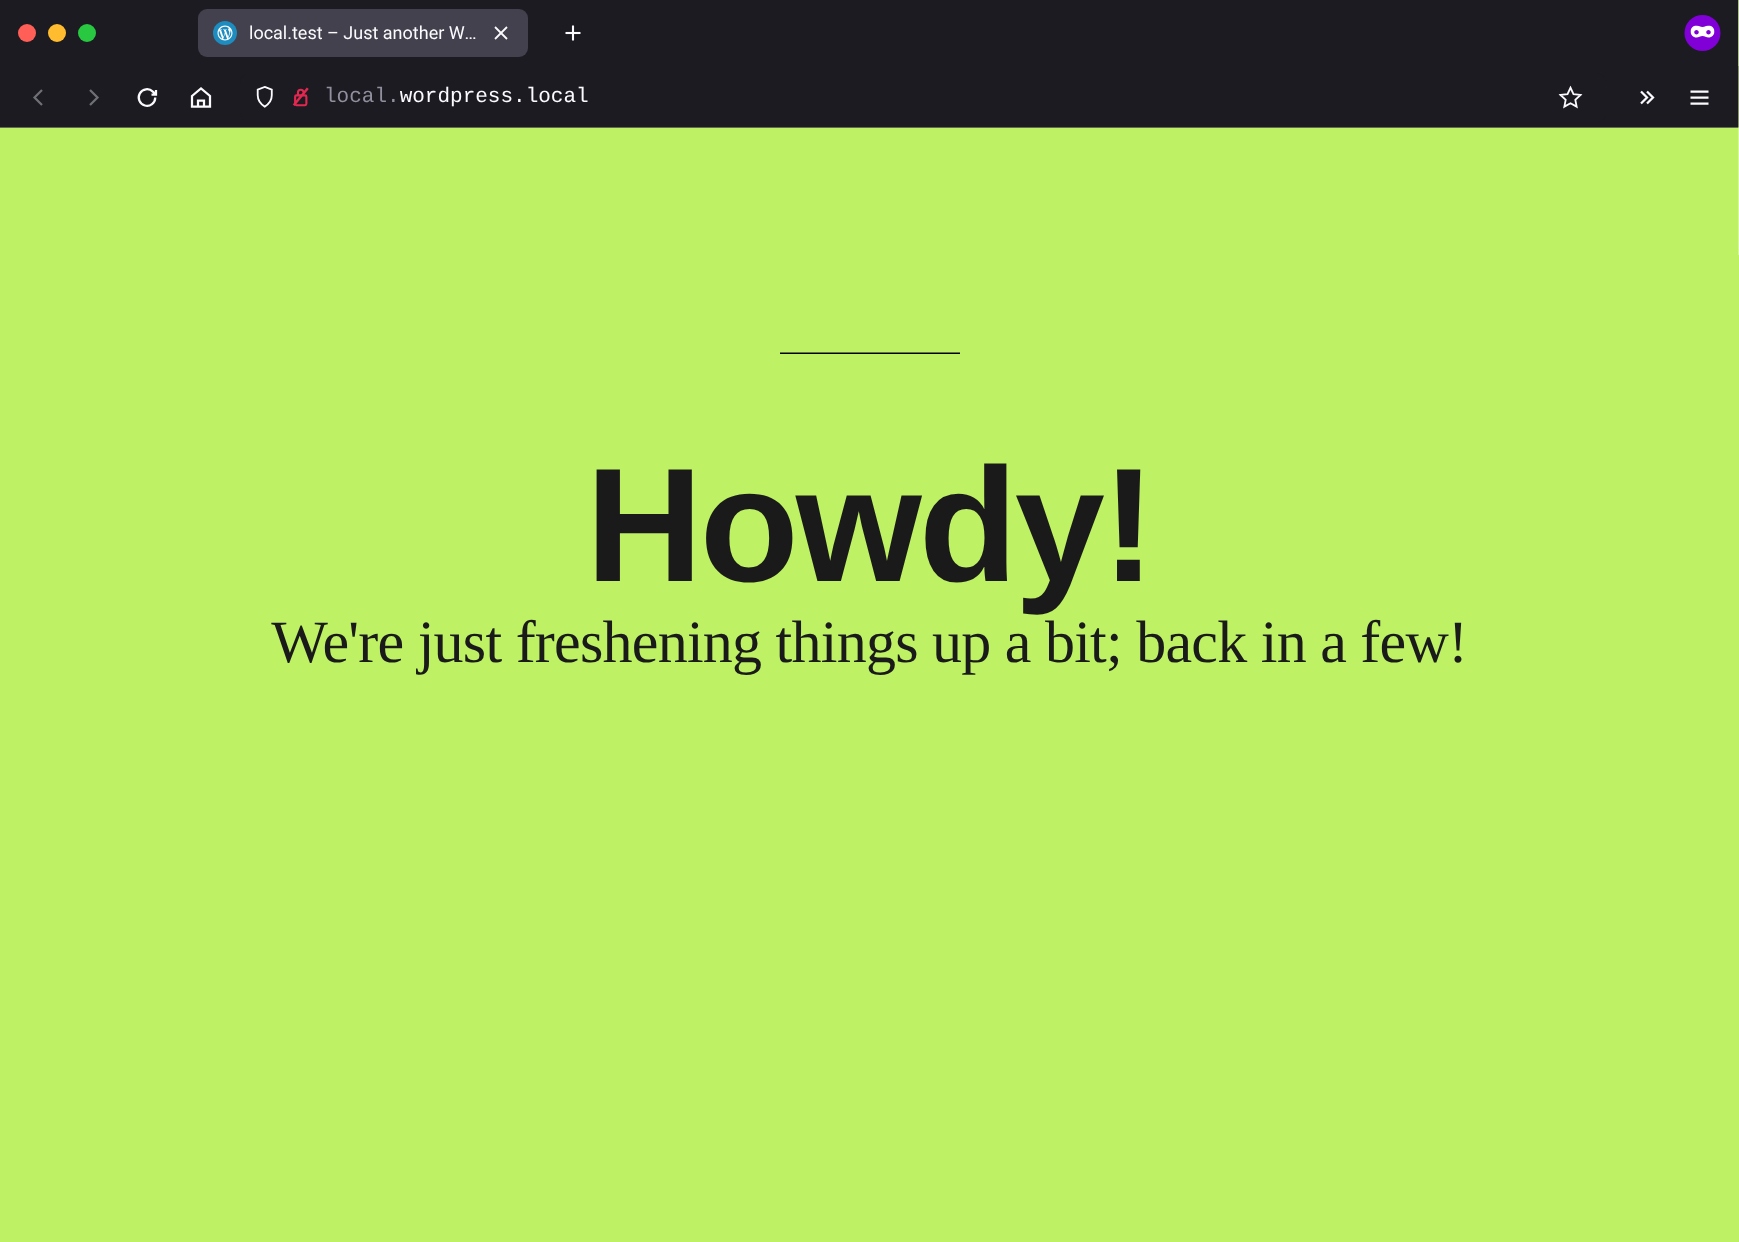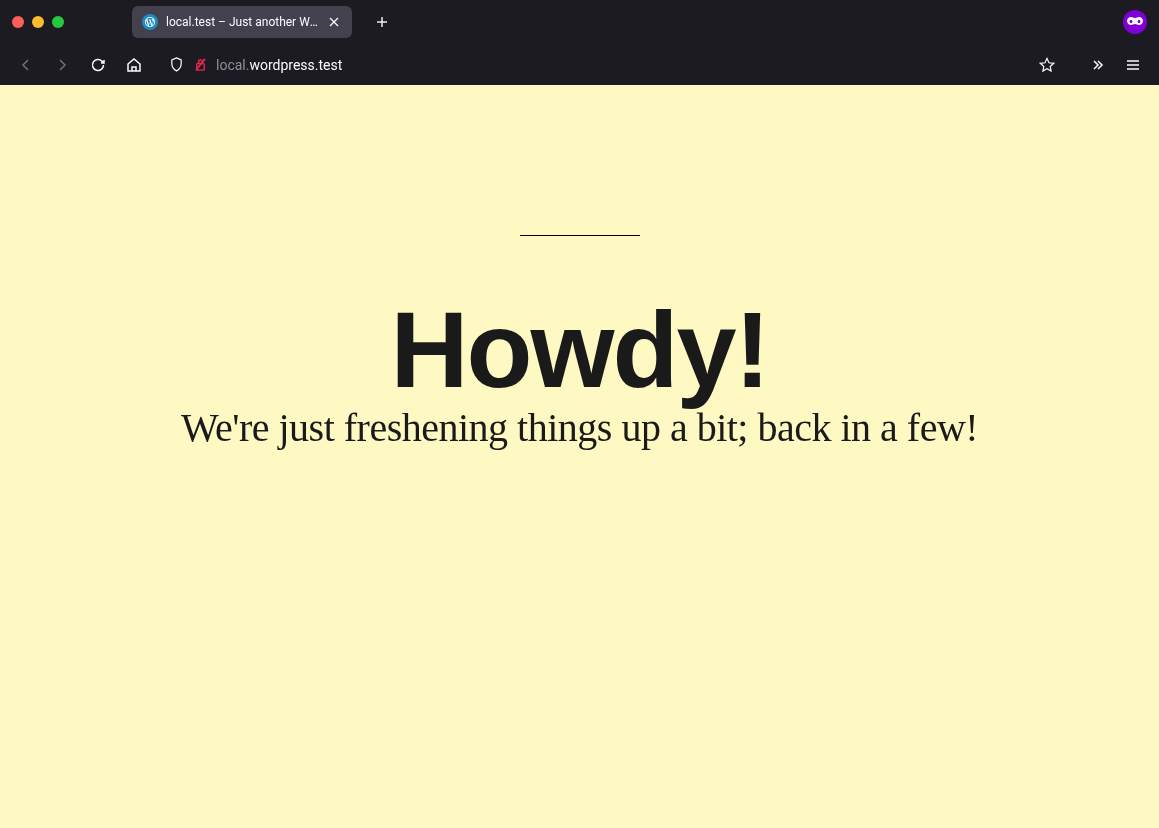--- a/index.html
+++ b/index.html
@@ -154,30 +154,31 @@
     }
     .lock-icon {
       color: #e22850;
     }
     .url-text {
       color: #cfcfd8;
       font-size: 14px;
       flex: 1;
       display: flex;
       align-items: flex-end;
+      font-family: Liberation Mono, monospace;
     }
     .url-faded {
       color: #8f8f9d;
     }
     .url-strong {
       color: #fbfbfe;
     }
     
     .page-content {
-      background: #fef9c3;
+      background: #bef264;
       height: calc(828px - 85px);
       display: flex;
       flex-direction: column;
       align-items: center;
       padding-top: 150px;
     }
     .divider-top {
       width: 120px;
       height: 1px;
       background: #000;
@@ -267,21 +268,21 @@
       </span>
       <span class="url-icon lock-icon">
         <svg width="15" height="15" viewBox="0 0 16 16" fill="none" stroke="currentColor" stroke-width="1.5">
             <rect x="4" y="7" width="8" height="7" rx="1"></rect>
             <path d="M6 7V5a2 2 0 012-2 2 2 0 012 2"></path>
             <line x1="3" y1="14" x2="13" y2="2" stroke-width="1.8"></line>
           </svg>
       </span>
       <span class="url-text">
         <span class="url-faded">local.</span>
-          <span class="url-strong">wordpress.test</span>
+          <span class="url-strong">wordpress.local</span>
           <span class="url-faded"></span>
       </span>
       <span class="nav-btn">
         <svg width="16" height="16" viewBox="0 0 16 16" fill="none" stroke="currentColor" stroke-width="1.2">
             <path d="M8 1.5l2 4.3 4.7.5-3.5 3.2.9 4.6L8 11.8l-4.1 2.3.9-4.6L1.3 6.3 6 5.8 8 1.5z"></path>
           </svg>
       </span>
     </div>
     <div class="nav-btn">
       <svg width="16" height="16" viewBox="0 0 16 16" fill="none" stroke="currentColor" stroke-width="1.5">

